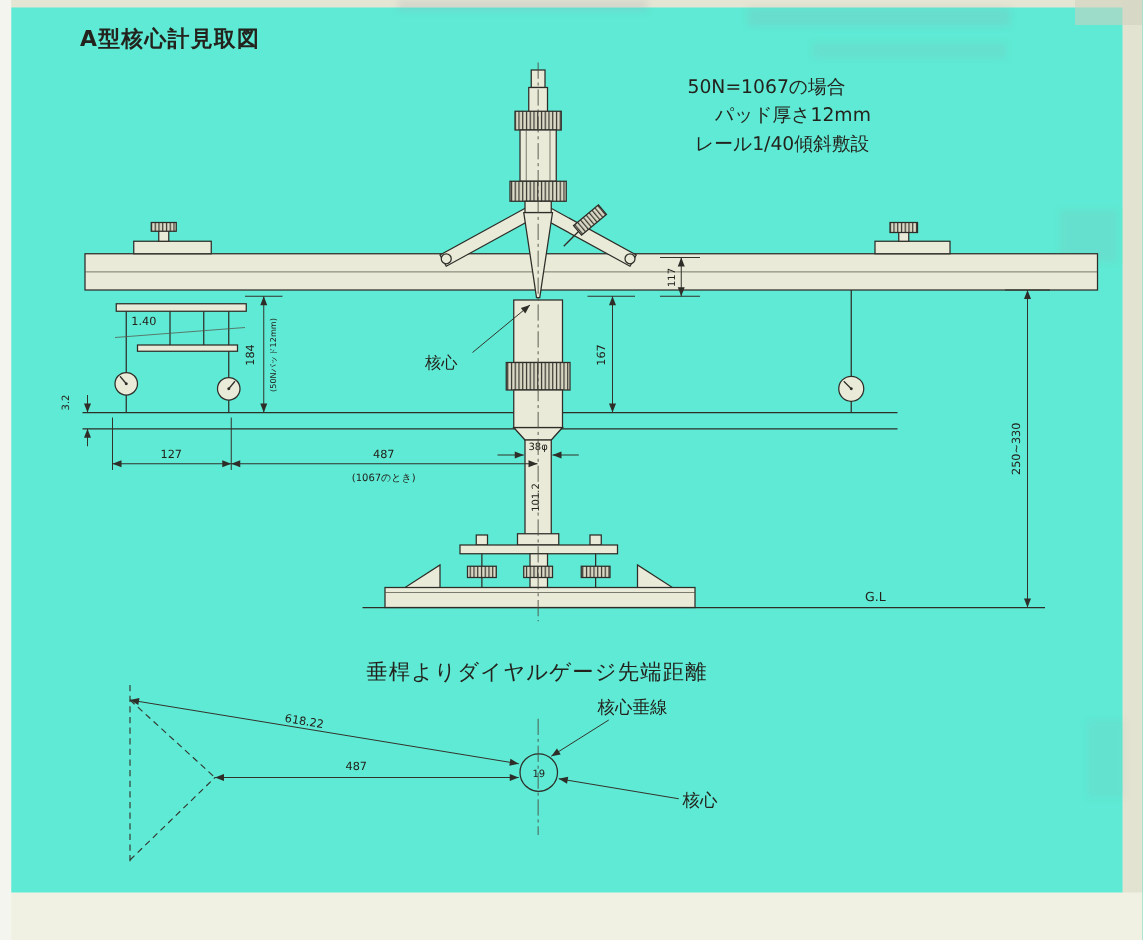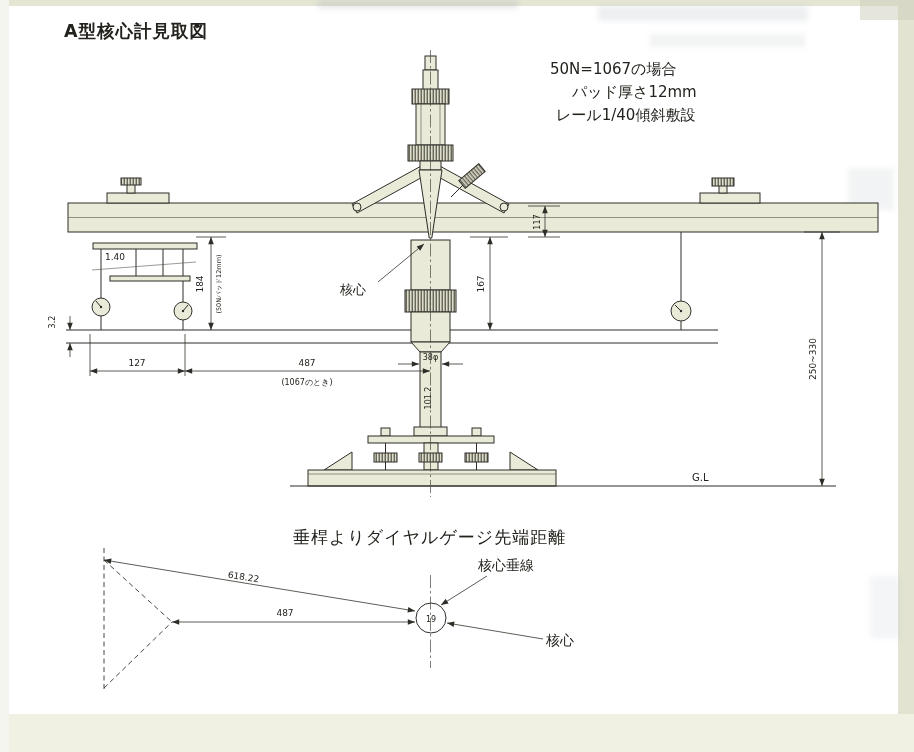--- a/index.html
+++ b/index.html
@@ -1,19 +1,19 @@
 <!DOCTYPE html>
 <html><head>
 <meta charset="utf-8">
 <style>
   html,body{margin:0;padding:0;background:#d8d8ca;}
   .page{
     position:relative;
     width:914px;height:752px;
-    background:#ffffff;
+    background:#5eead4;
     overflow:hidden;
     font-family:"DejaVu Sans","Liberation Sans",sans-serif;
   }
   svg{display:block}
   .ln{stroke:#2e2d28;stroke-width:1;fill:none;stroke-linecap:butt}
   .thin{stroke:#55544a;stroke-width:0.6;fill:none}
   .fillp{fill:#e9ead8;stroke:#2e2d28;stroke-width:1}
   .dim{stroke:#33322b;stroke-width:0.8;fill:none}
   .cl{stroke:#4a4940;stroke-width:0.7;fill:none;stroke-dasharray:13 3 2.5 3}
   .dash{stroke:#33322b;stroke-width:0.9;fill:none;stroke-dasharray:5 3.5}

